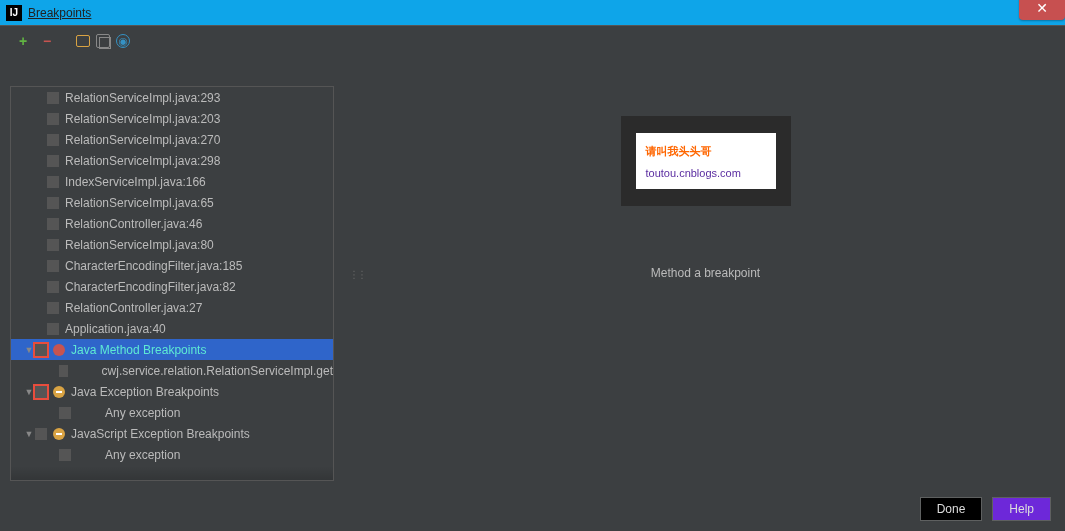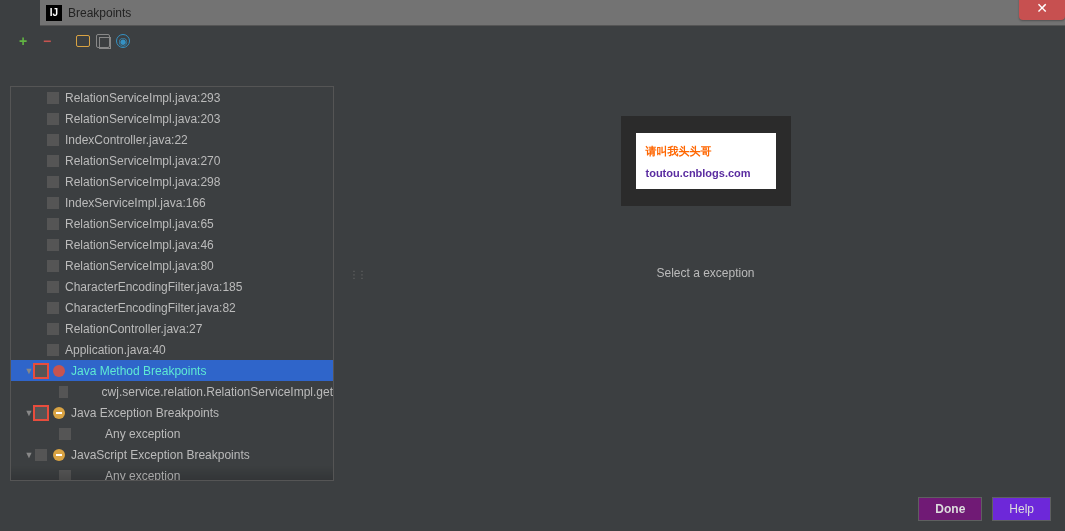--- a/index.html
+++ b/index.html
@@ -1,20 +1,20 @@
 <!DOCTYPE html>
 <html><head>
 <meta charset="utf-8">
 <style>
 * { box-sizing: border-box; margin: 0; padding: 0; font-family: "Segoe UI", Tahoma, sans-serif; }
 body { background: #3c3f41; color: #bbbbbb; width: 1065px; height: 531px; overflow: hidden; position: relative; }
 
-.titlebar { height: 26px; background: #737373; display: flex; align-items: center; position: relative; border-bottom: 1px solid #555; margin-left: 40px; }
+.titlebar { height: 26px; background: #0ea5e9; display: flex; align-items: center; position: relative; border-bottom: 1px solid #555; }
 .titlebar-icon { width: 16px; height: 16px; background: #000; color: #fff; display: flex; align-items: center; justify-content: center; font-size: 10px; font-weight: bold; margin-left: 6px; }
-.titlebar-text { color: #222; font-size: 12px; margin-left: 6px; }
+.titlebar-text { color: #222; font-size: 12px; margin-left: 6px; text-decoration: underline; }
 .close-btn { position: absolute; right: 0; top: -4px; width: 46px; height: 24px; background: #c75050; border-radius: 0 0 4px 4px; display: flex; align-items: center; justify-content: center; color: #fff; font-size: 14px; cursor: pointer; box-shadow: 0 1px 2px rgba(0,0,0,0.3); }
 
 .dialog-body { position: absolute; top: 26px; bottom: 0; left: 0; right: 0; background: #3c3f41; }
 
 .toolbar { height: 30px; display: flex; align-items: center; padding-left: 14px; gap: 6px; }
 .tb-icon { width: 18px; height: 18px; display: flex; align-items: center; justify-content: center; cursor: pointer; font-size: 14px; }
 .plus { color: #62b543; font-weight: bold; }
 .minus { color: #c75450; font-weight: bold; }
 .grp { color: #d9a343; border: 1px solid #d9a343; font-size: 10px; border-radius: 2px; width: 14px; height: 12px; }
 .copy { color: #aaa; border: 1px solid #888; font-size: 9px; width: 14px; height: 14px; border-radius: 2px; position: relative; }
@@ -42,26 +42,26 @@
 .leaf2 { padding-left: 48px; gap: 28px; }
 .shadow-bottom { position: absolute; bottom: 0; left: 0; right: 0; height: 14px; background: linear-gradient(to bottom, transparent, rgba(0,0,0,0.15)); pointer-events: none; }
 
 .splitter { position: absolute; left: 346px; top: 30px; bottom: 50px; width: 10px; cursor: ew-resize; }
 .splitter-dots { position: absolute; top: 50%; left: 3px; color: #666; font-size: 10px; letter-spacing: -2px; }
 
 .detail-panel { position: absolute; left: 356px; right: 10px; top: 30px; bottom: 50px; display: flex; flex-direction: column; align-items: center; }
 .preview-box { margin-top: 60px; width: 170px; height: 90px; background: #2b2b2b; display: flex; align-items: center; justify-content: center; }
 .preview-inner { width: 140px; height: 56px; background: #fff; display: flex; flex-direction: column; justify-content: center; padding-left: 10px; }
 .preview-line1 { color: #ff6600; font-size: 11px; font-weight: bold; }
-.preview-line2 { color: #5a2ca0; font-size: 11px; font-weight: bold; margin-top: 8px; }
+.preview-line2 { color: #5a2ca0; font-size: 11px; font-weight: normal; margin-top: 8px; }
 .detail-msg { margin-top: 60px; color: #bbb; font-size: 12px; }
 
 .footer { position: absolute; bottom: 10px; right: 14px; display: flex; gap: 10px; }
 .btn { background: #6d28d9; border: 1px solid #5e6060; color: #ddd; font-size: 12px; padding: 4px 16px; cursor: pointer; }
-.btn.primary { background: #701a75; font-weight: bold; }
+.btn.primary { background: #000000; font-weight: normal; }
 </style>
 </head>
 <body>
 
 <div class="titlebar">
   <div class="titlebar-icon">IJ</div>
   <span class="titlebar-text">Breakpoints</span>
   <div class="close-btn">
     <span>✕</span>
   </div>
@@ -84,41 +84,37 @@
       <div class="row leaf">
           <span class="chk"></span>
           <span class="label">RelationServiceImpl.java:293</span>
         </div>
       <div class="row leaf">
           <span class="chk"></span>
           <span class="label">RelationServiceImpl.java:203</span>
         </div>
       <div class="row leaf">
           <span class="chk"></span>
-          <span class="label">IndexController.java:22</span>
-        </div>
-      <div class="row leaf">
-          <span class="chk"></span>
           <span class="label">RelationServiceImpl.java:270</span>
         </div>
       <div class="row leaf">
           <span class="chk"></span>
           <span class="label">RelationServiceImpl.java:298</span>
         </div>
       <div class="row leaf">
           <span class="chk"></span>
           <span class="label">IndexServiceImpl.java:166</span>
         </div>
       <div class="row leaf">
           <span class="chk"></span>
           <span class="label">RelationServiceImpl.java:65</span>
         </div>
       <div class="row leaf">
           <span class="chk"></span>
-          <span class="label">RelationServiceImpl.java:46</span>
+          <span class="label">RelationController.java:46</span>
         </div>
       <div class="row leaf">
           <span class="chk"></span>
           <span class="label">RelationServiceImpl.java:80</span>
         </div>
       <div class="row leaf">
           <span class="chk"></span>
           <span class="label">CharacterEncodingFilter.java:185</span>
         </div>
       <div class="row leaf">
@@ -174,21 +170,21 @@
     <span class="splitter-dots">⋮⋮</span>
   </div>
 
   <div class="detail-panel">
     <div class="preview-box">
       <div class="preview-inner">
         <div class="preview-line1">请叫我头头哥</div>
         <div class="preview-line2">toutou.cnblogs.com</div>
       </div>
     </div>
-    <div class="detail-msg">Select a exception</div>
+    <div class="detail-msg">Method a breakpoint</div>
   </div>
 
   <div class="footer">
     <button class="btn primary">Done</button>
     <button class="btn">Help</button>
   </div>
 
 </div>
 
 </body></html>

